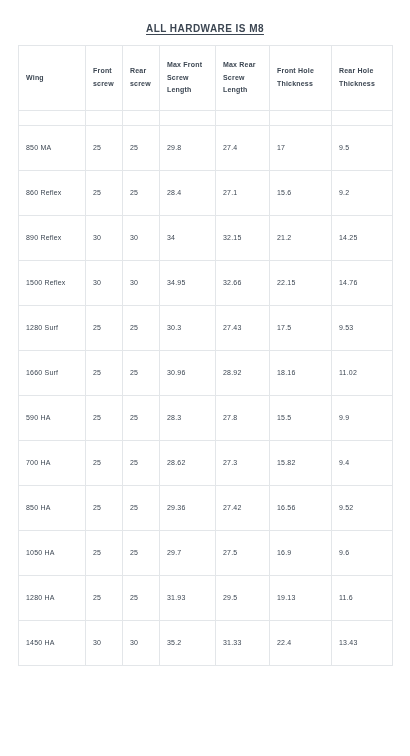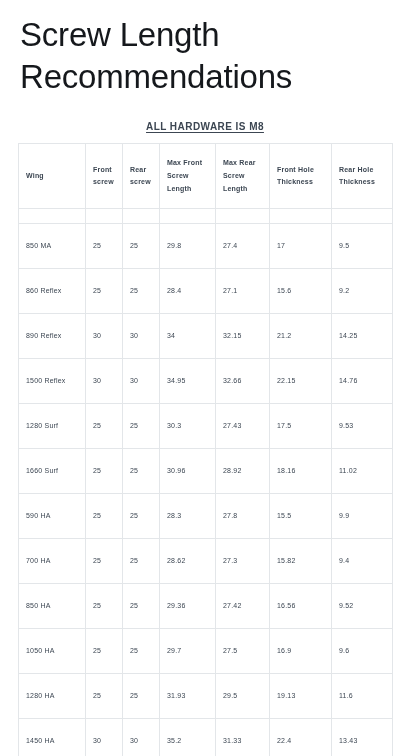--- a/index.html
+++ b/index.html
@@ -88,22 +88,20 @@
   col.c-maxfront  { width: 56px; }
   col.c-maxrear   { width: 54px; }
   col.c-fhole     { width: 62px; }
   col.c-rhole     { width: 61px; }
 </style>
 </head>
 <body>
 
 <div class="page">
 
-  <h1 class="page-title">Screw Length
-Recommendations</h1>
 
   <div class="subtitle-wrap">
     <span class="subtitle">ALL HARDWARE IS M8</span>
   </div>
 
   <div class="table-wrap">
     <table class="specs">
       <colgroup>
         <col class="c-wing">
         <col class="c-front">

